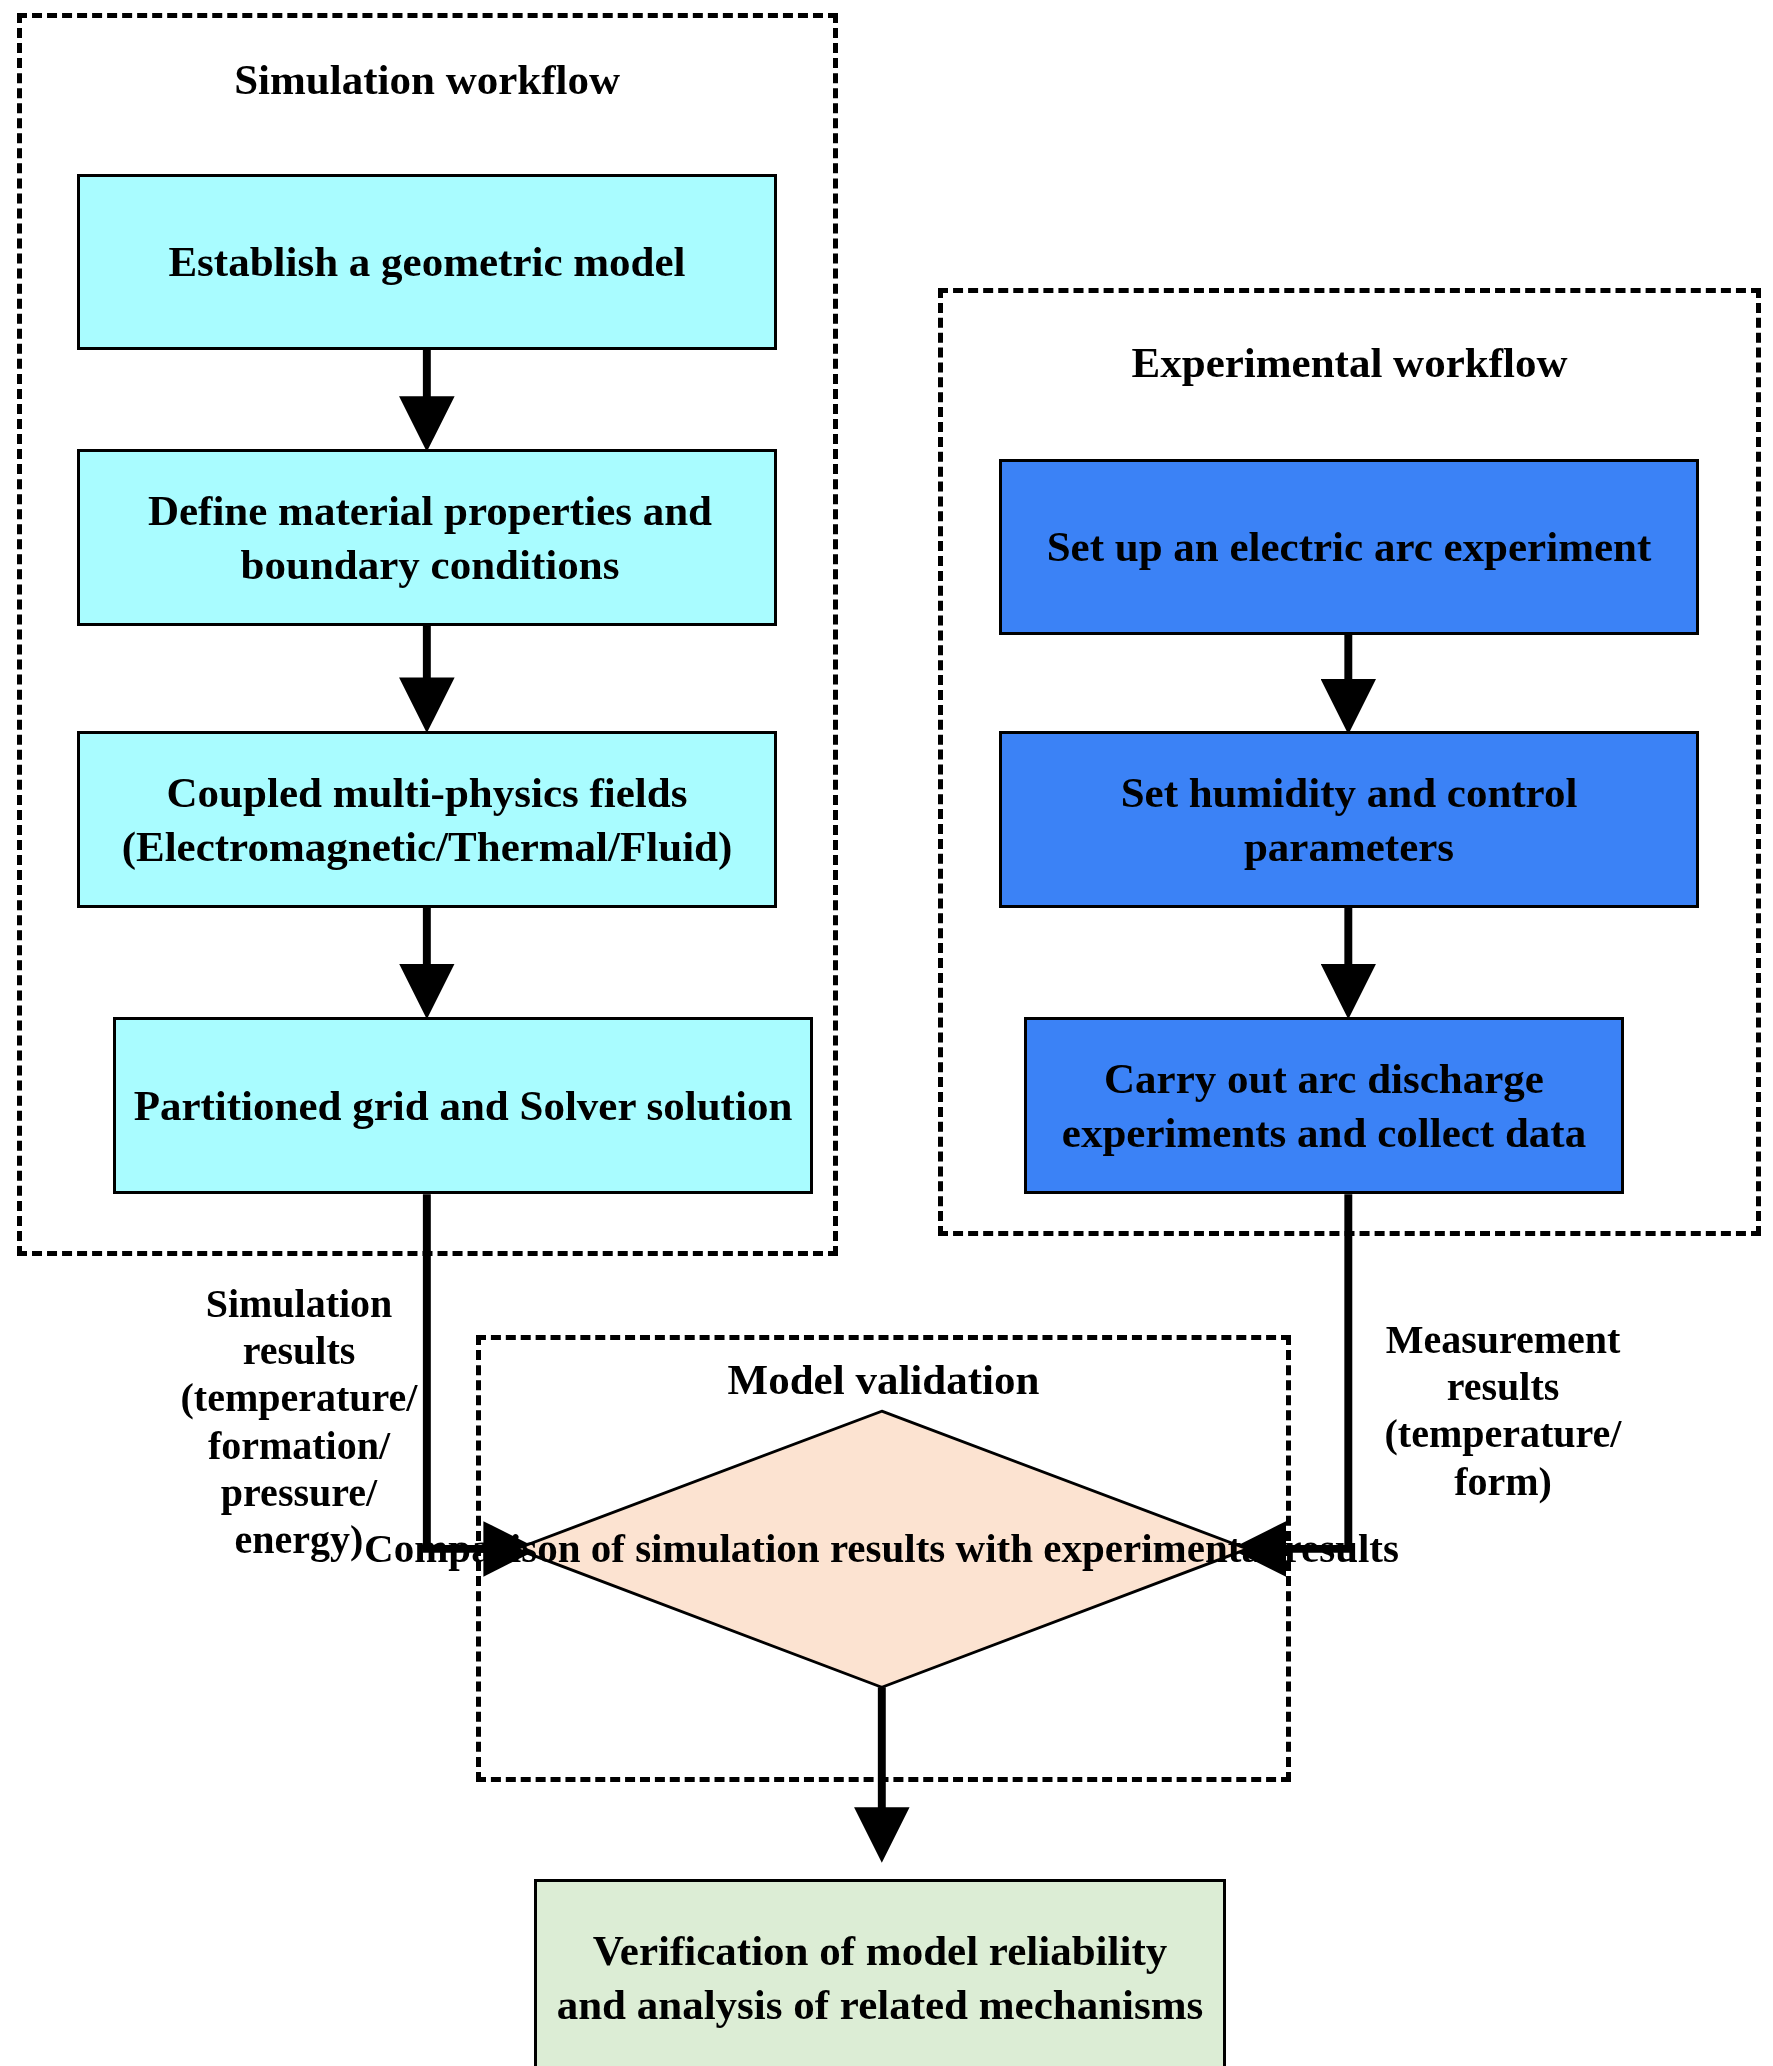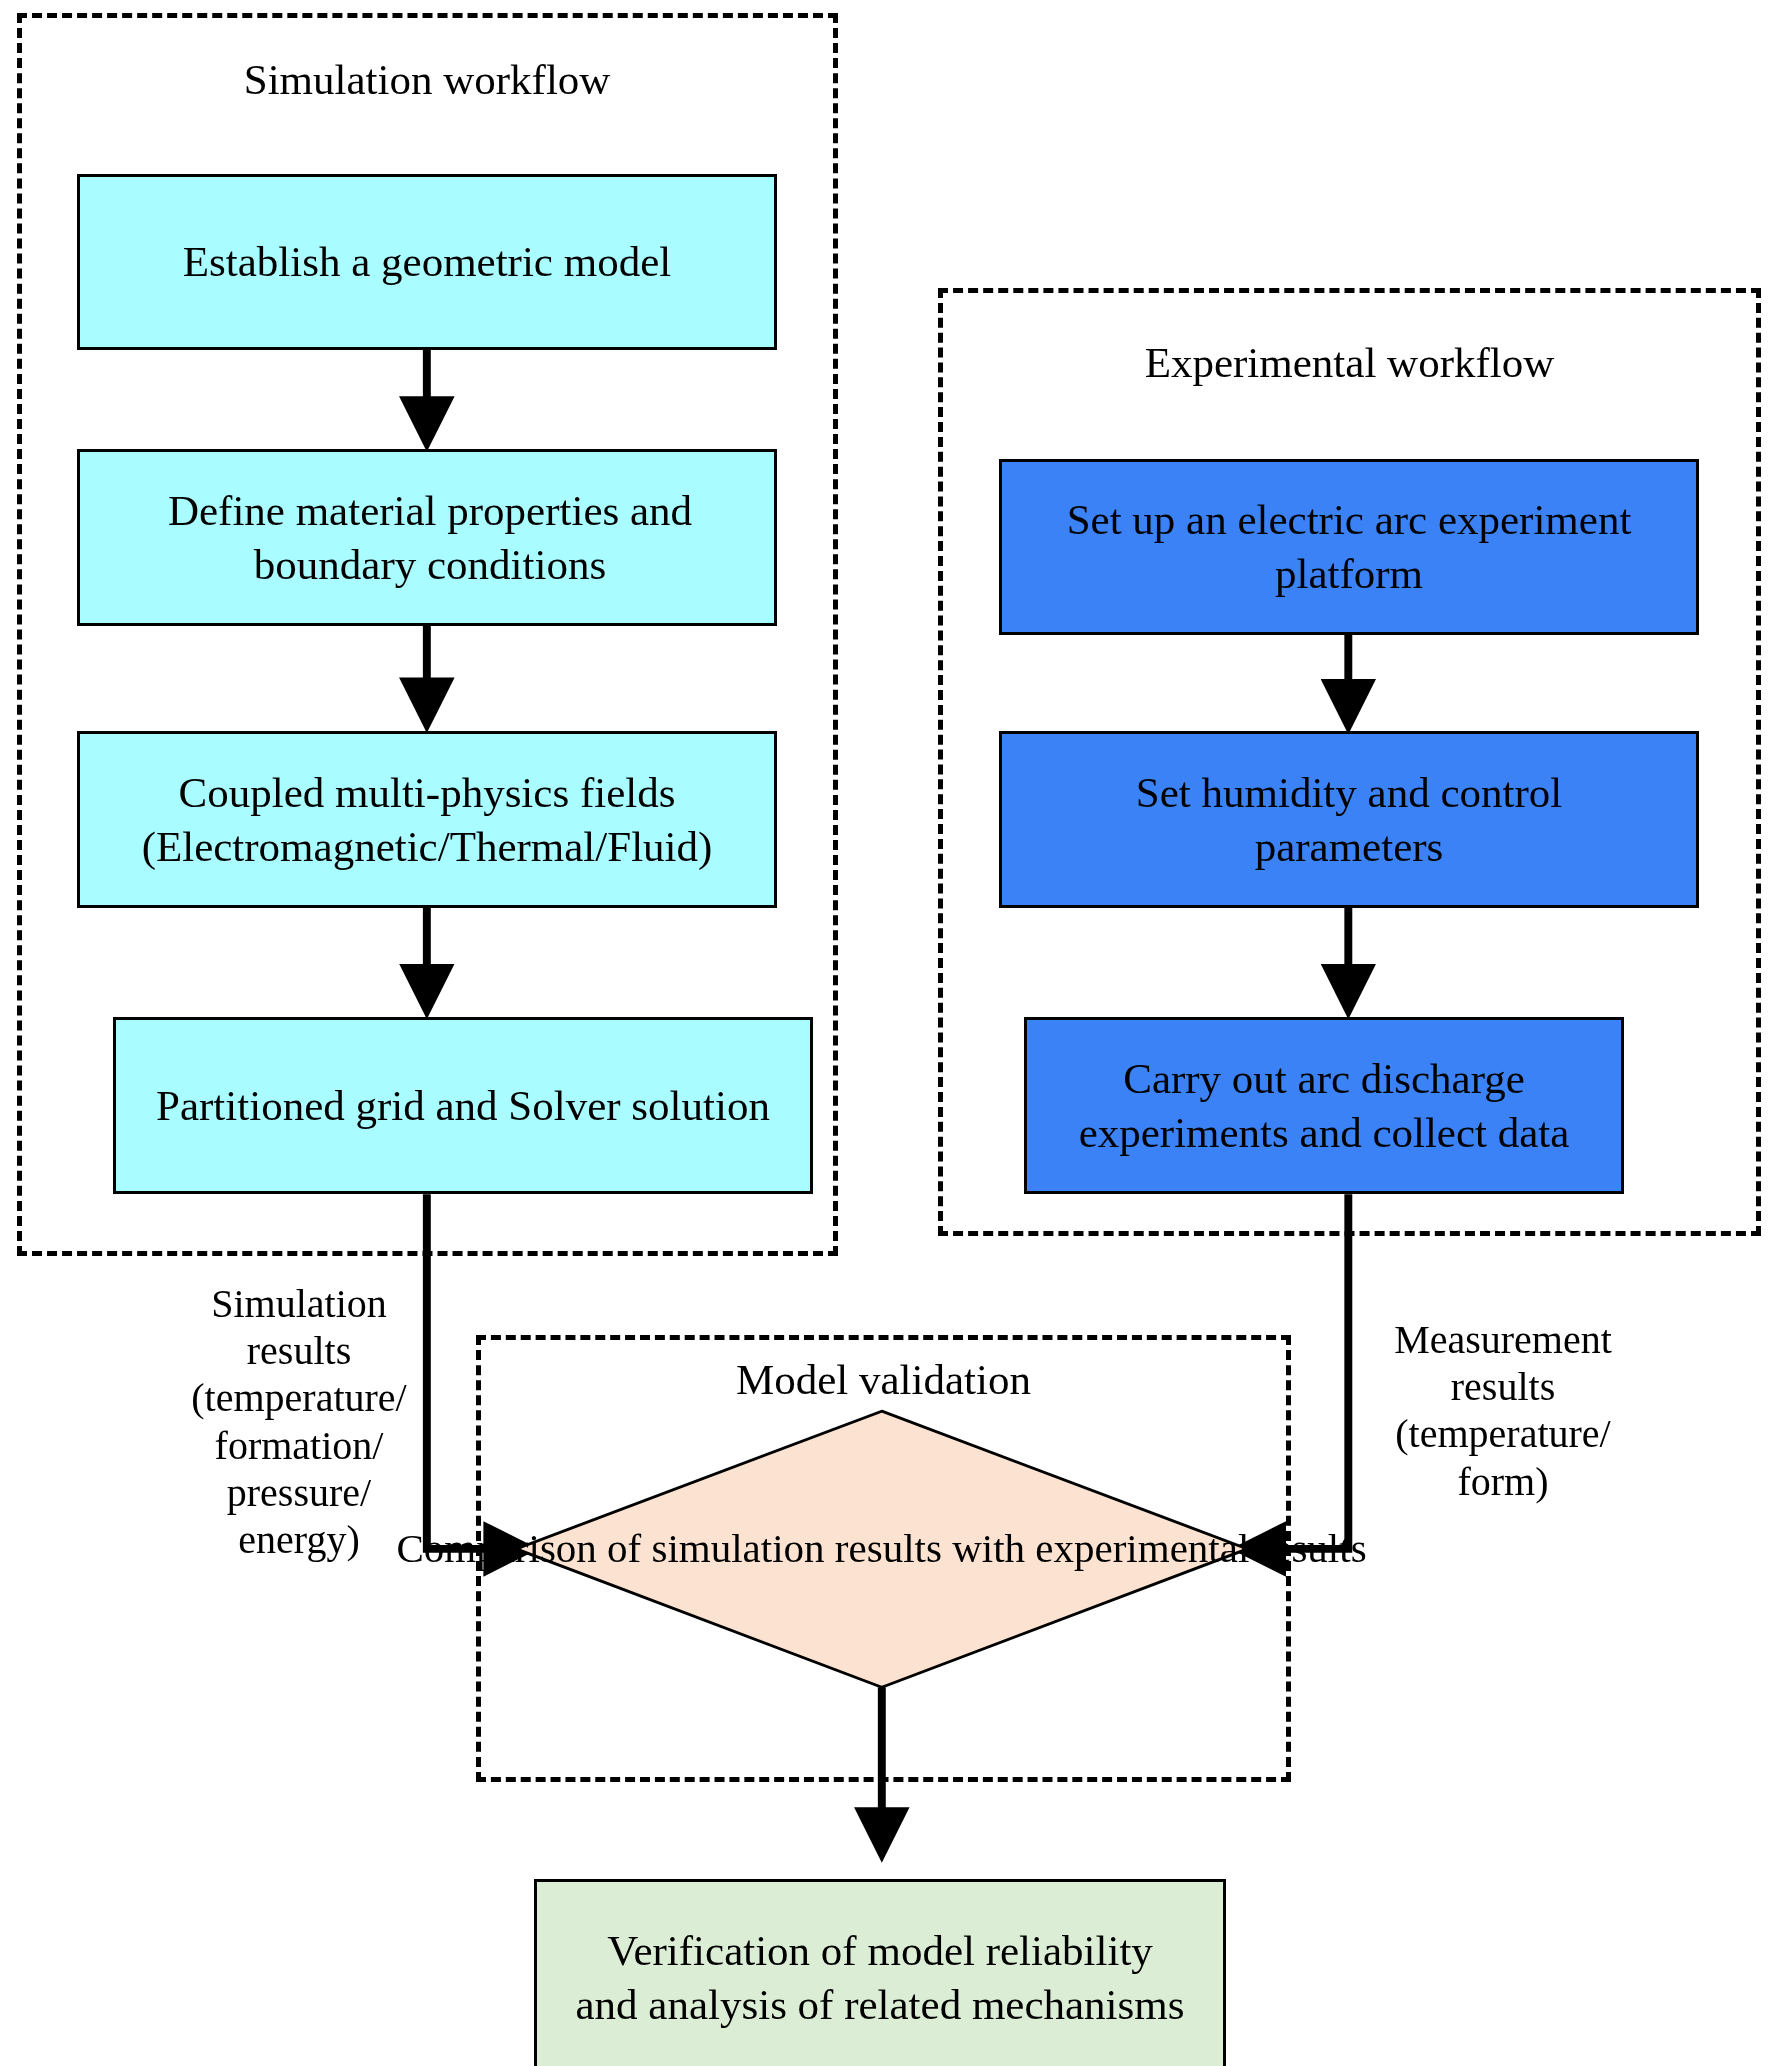--- a/index.html
+++ b/index.html
@@ -1,17 +1,17 @@
 <!DOCTYPE html>
 <html style="font-size:11.5px"><head>
 <meta charset="utf-8">
 <style>
   html,body{margin:0;padding:0;background:#ffffff;}
   body{font-family:"Liberation Serif","DejaVu Serif",serif;}
-  #stage{position:relative;width:1773px;height:2066px;background:#fff;overflow:hidden;}
+  #stage{position:relative;width:1773px;height:2066px;background:#fff;overflow:hidden;font-weight:bold;}
   svg#wires{position:absolute;left:0;top:0;width:1773px;height:2066px;pointer-events:none;}
 
   .group-box{position:absolute;border:5px dashed #000;box-sizing:border-box;}
   .group-title{position:absolute;text-align:center;font-size:43px;color:#000;line-height:1.1;white-space:nowrap;}
 
   .node{position:absolute;border:3.6px solid #000;box-sizing:border-box;display:flex;align-items:center;justify-content:center;text-align:center;font-size:43px;line-height:1.25;color:#000;padding:4.3px 10px;}
   .node.cyan{background:#A9FCFF;}
   .node.amber{background:#3b82f6;}
   .node.green{background:#DCEDD5;}
   .node span{display:block;}
@@ -73,21 +73,20 @@
   <div class="node cyan" style="left:77px;top:1017px;width:700px;height:177px;margin-left:36px;">
     <span>Partitioned grid and Solver solution</span>
   </div>
 
   <div class="group-box" style="left:938px;top:288px;width:823px;height:948px;"></div>
   <div class="group-title" style="left:938px;top:339px;width:823px;">Experimental workflow</div>
 
   <div class="node amber" style="left:999px;top:459px;width:700px;height:176px;">
     <div>
       <span>Set up an electric arc experiment</span>
-      <span>platform</span>
     </div>
   </div>
 
   <div class="node amber" style="left:999px;top:731px;width:700px;height:177px;">
     <div>
       <span>Set humidity and control</span>
       <span>parameters</span>
     </div>
   </div>
 

